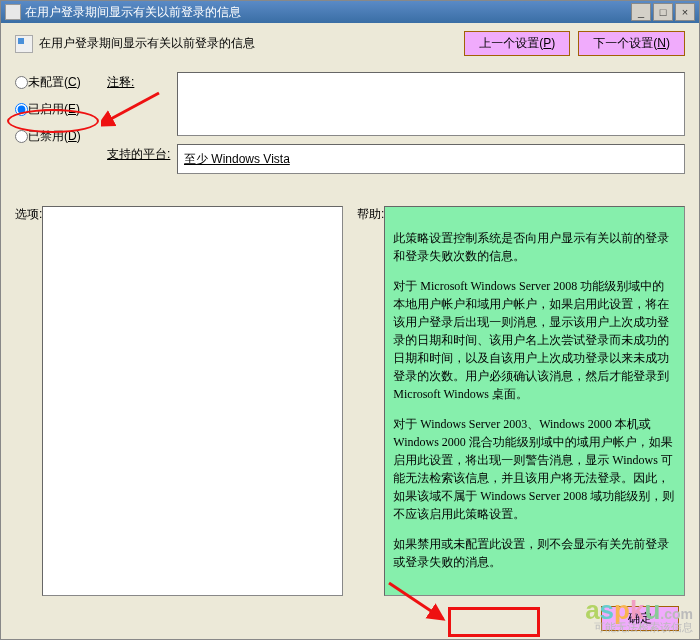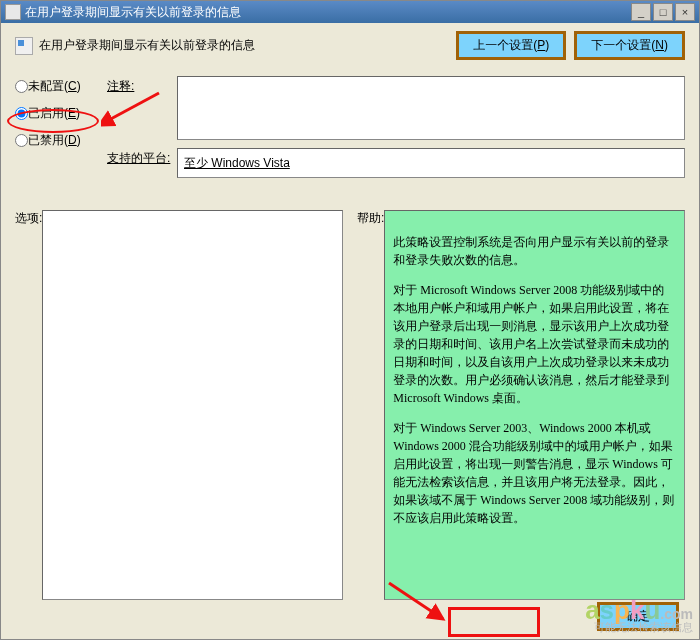--- a/index.html
+++ b/index.html
@@ -8,21 +8,21 @@
   .titlebar { height: 22px; background: linear-gradient(#5a8ac6,#3a6ea5); color: #fff; display: flex; align-items: center; padding: 0 4px; }
   .titlebar-icon { width: 16px; height: 16px; background: #e8e8e8; border: 1px solid #999; margin-right: 4px; display:inline-block; }
   .titlebar-text { flex: 1; font-size: 12px; }
   .win-btn { width: 20px; height: 18px; background: #d4d0c8; border: 1px solid #888; margin-left: 2px; display:inline-flex; align-items:center; justify-content:center; font-size:11px; color:#333; }
   .content { padding: 8px 14px; height: calc(100% - 22px); }
   .header-row { display: flex; align-items: center; margin-bottom: 16px; }
   .setting-icon { width: 18px; height: 18px; background: #f0f0f0; border: 1px solid #aaa; margin-right: 6px; position:relative; }
   .setting-icon::after { content:""; position:absolute; top:2px; left:2px; width:6px; height:6px; background:#4a90d9; }
   .setting-title { flex: 1; }
   .nav-btns { display: flex; gap: 8px; margin-left: auto; }
-  .btn { background: #7dd3fc; border: 3px solid #a16207; padding: 3px 14px; font-family: inherit; font-size: 12px; cursor: pointer; }
+  .btn { background: #f0abfc; border: 1px solid #a16207; padding: 3px 14px; font-family: inherit; font-size: 12px; cursor: pointer; }
   .body-row { display: flex; gap: 12px; }
   .radio-col { width: 80px; padding-top: 2px; }
   .radio-item { display: flex; align-items: center; margin-bottom: 10px; }
   .radio-item input { margin:0; }
   .form-col { flex: 1; text-decoration: underline; }
   .form-group { display: flex; align-items: flex-start; margin-bottom: 8px; }
   .form-label { width: 70px; padding-top: 2px; }
   .comment-box { flex: 1; height: 64px; background: #fff; border: 1px solid #888; border-top-color:#666; border-left-color:#666; padding: 2px; font-family:inherit; font-size:12px; resize:none; }
   .platform-box { flex: 1; height: 30px; background: #fff; border: 1px solid #888; border-top-color:#666; border-left-color:#666; padding: 4px 6px; display:flex; align-items:center; }
   .lower { display: flex; gap: 14px; margin-top: 24px; height: 390px; }
@@ -98,20 +98,21 @@
       <div class="lower-col">
         <span class="lower-label">选项:</span>
         <div class="options-box"></div>
       </div>
       <div class="lower-col">
         <span class="lower-label">帮助:</span>
         <div class="help-box">
           <p>此策略设置控制系统是否向用户显示有关以前的登录和登录失败次数的信息。</p>
           <p>对于 Microsoft Windows Server 2008 功能级别域中的本地用户帐户和域用户帐户，如果启用此设置，将在该用户登录后出现一则消息，显示该用户上次成功登录的日期和时间、该用户名上次尝试登录而未成功的日期和时间，以及自该用户上次成功登录以来未成功登录的次数。用户必须确认该消息，然后才能登录到 Microsoft Windows 桌面。</p>
           <p>对于 Windows Server 2003、Windows 2000 本机或 Windows 2000 混合功能级别域中的域用户帐户，如果启用此设置，将出现一则警告消息，显示 Windows 可能无法检索该信息，并且该用户将无法登录。因此，如果该域不属于 Windows Server 2008 域功能级别，则不应该启用此策略设置。</p>
+          <p>如果禁用或未配置此设置，则不会显示有关先前登录或登录失败的消息。</p>
         </div>
       </div>
     </div>
 
   </div>
 
   <div class="bottom-bar">
     <button class="btn" style="padding:3px 26px;">确定</button>
   </div>
 

